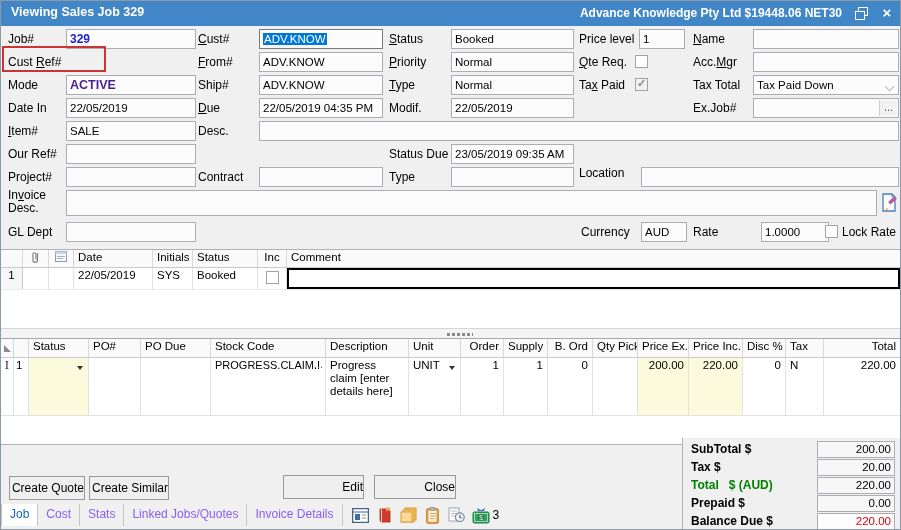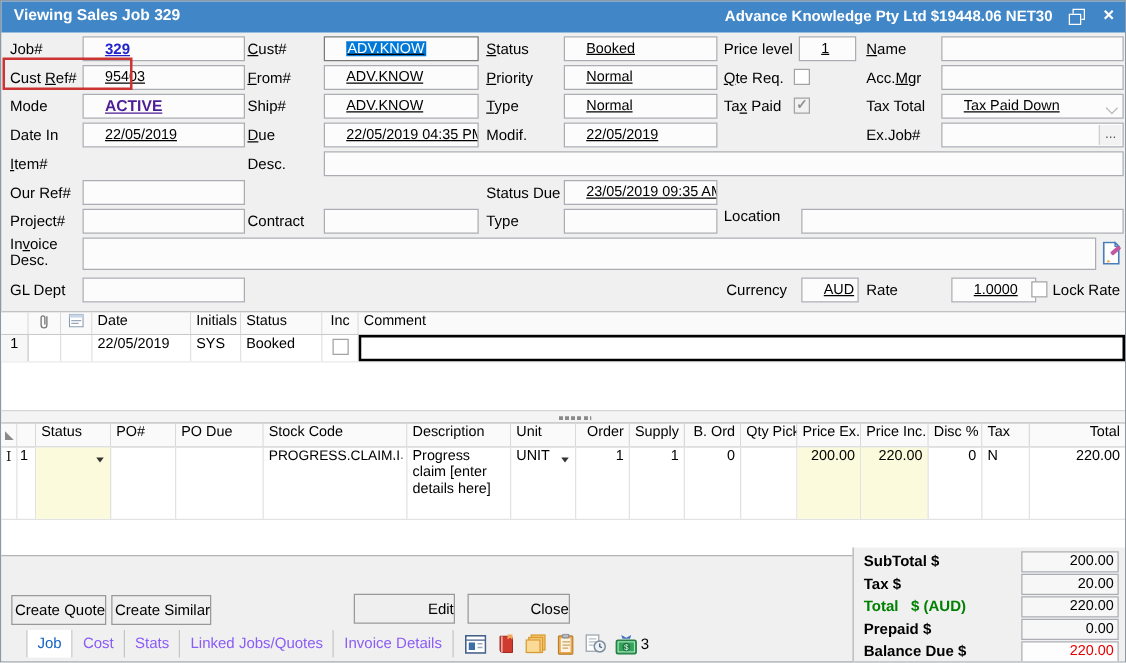--- a/index.html
+++ b/index.html
@@ -10,21 +10,21 @@
   .titlebar .tr{position:absolute;right:58px;top:5px;font-size:12px;font-weight:bold;}
   .winbtn{position:absolute;top:4px;width:18px;height:16px;color:#fff;text-align:center;cursor:default;}
   .restore{right:30px;}
   .restore .sq{position:absolute;border:1.5px solid #fff;width:8px;height:7px;}
   .restore .sq.b{left:3px;top:6px;background:#4187c7;}
   .restore .sq.f{left:6px;top:2px;}
   .close-x{right:4px;font-size:15px;line-height:16px;font-weight:bold;}
   
   .lbl{position:absolute;font-size:12px;line-height:20px;color:#000;white-space:nowrap;}
   .u{text-decoration:underline;}
-  .fld{position:absolute;height:20px;border:1px solid #abadb3;background:#fcfcfc;box-sizing:border-box;font-size:11.5px;line-height:18px;padding:0 17px;white-space:nowrap;overflow:hidden;color:#000;text-decoration:underline;}
+  .fld{position:absolute;height:20px;border:1px solid #abadb3;background:#fcfcfc;box-sizing:border-box;font-size:11.5px;line-height:18px;padding:0 3px;white-space:nowrap;overflow:hidden;color:#000;}
   .blue-bold{color:#2222cc;font-weight:bold;font-size:12px;}
   .green-bold{color:#4c1d95;font-weight:bold;font-size:12.5px;}
   .sel{background:#0078d7;color:#fff;padding:0 1px;}
   .cb{position:absolute;width:13px;height:13px;border:1px solid #a3a3a3;background:#fff;box-sizing:border-box;}
   .cb.checked{background:#f1f1f1;}
   .cb.checked::after{content:"\2713";position:absolute;left:1px;top:-2px;color:#8f8f8f;font-size:11px;font-weight:bold;}
   .chev{position:absolute;right:5px;top:7px;width:6px;height:6px;border-right:1.5px solid #b9b9b9;border-bottom:1.5px solid #b9b9b9;transform:rotate(45deg);transform-origin:center;}
   .dots-btn{position:absolute;right:1px;top:1px;bottom:1px;width:17px;background:#f2f2f2;border-left:1px solid #cfcfcf;color:#555;font-size:11px;line-height:14px;text-align:center;}
   .annot{position:absolute;left:1px;top:45px;width:104px;height:26px;border:2px solid #cc3333;box-sizing:border-box;pointer-events:none;}
   
@@ -36,21 +36,21 @@
   .c{text-align:center;}
   .yellow{background:#fcfadc;}
   .dda::after{content:"";position:absolute;right:5px;top:8px;border-left:3.5px solid transparent;border-right:3.5px solid transparent;border-top:4px solid #333;}
   .splitter{position:absolute;left:0;top:327px;width:901px;height:11px;background:#f4f4f4;border-top:1px solid #d5d5d5;border-bottom:1px solid #a8a8a8;box-sizing:border-box;}
   .splitter .dots{position:absolute;left:446px;top:4px;width:26px;height:3px;background:repeating-linear-gradient(90deg,#8a8a8a 0 3px,transparent 3px 5px);}
   .corner-tri{position:absolute;left:3px;top:6px;width:0;height:0;border-bottom:7px solid #8a8a8a;border-right:7px solid transparent;}
   .serifI{font-family:"DejaVu Serif",serif;font-size:11px;color:#222;}
   
   .bottom{position:absolute;left:0;top:443px;width:901px;height:87px;background:#f0f0f0;border-top:1px solid #b3b3b3;box-sizing:border-box;}
   .btn{position:absolute;height:24px;border:1px solid #999;background:#efefef;font-size:12px;text-align:right;line-height:22px;box-sizing:border-box;color:#000;}
-  .tabbar{position:absolute;left:0;top:503px;width:680px;height:27px;display:flex;align-items:flex-start;padding-left:20px;}
+  .tabbar{position:absolute;left:0;top:503px;width:680px;height:27px;display:flex;align-items:flex-start;}
   .tab{height:22px;line-height:21px;font-size:12px;padding:0 8px;border-right:1px solid #c6c6c6;color:#8b5cf6;box-sizing:border-box;}
   .tab.active{background:#fff;color:#1464c0;border-left:1px solid #c6c6c6;}
   .ticon{width:24px;height:22px;display:flex;align-items:center;justify-content:center;}
   .badge{font-size:12px;line-height:22px;color:#000;}
   .totals{position:absolute;left:681px;top:437px;width:220px;height:93px;background:#f0f0f0;border-left:1px solid #b3b3b3;box-sizing:border-box;}
   .totals .tlb{position:absolute;left:8px;font-size:12px;font-weight:bold;line-height:17px;white-space:pre;}
   .totals .tfd{position:absolute;left:134px;width:78px;height:17px;border:1px solid #abadb3;background:#f7f7f7;box-sizing:border-box;font-size:11.5px;line-height:15px;text-align:right;padding:0 3px;}
   .greenlbl{color:#008000;}
   .redval{color:#e60000;}
 </style>
@@ -100,23 +100,23 @@
   <span class="lbl" style="left:580px;top:221px"><span>Currency</span></span>
 
   <span class="lbl" style="left:692px;top:28px"><span class="u">N</span><span>ame</span></span>
   <span class="lbl" style="left:692px;top:51px"><span>Acc.</span><span class="u">M</span><span>gr</span></span>
   <span class="lbl" style="left:692px;top:74px"><span>Tax Total</span></span>
   <span class="lbl" style="left:692px;top:97px"><span>Ex.Job#</span></span>
   <span class="lbl" style="left:692px;top:221px"><span>Rate</span></span>
   <span class="lbl" style="left:841px;top:221px"><span>Lock Rate</span></span>
 
   <div class="fld blue-bold" style="left:65px;top:28px;width:130px">329</div>
-  <div class="fld" style="left:65px;top:51px;width:130px">95403</div>
   <div class="fld green-bold" style="left:65px;top:74px;width:130px">ACTIVE</div>
   <div class="fld" style="left:65px;top:97px;width:130px">22/05/2019</div>
+  <div class="fld" style="left:65px;top:120px;width:130px">SALE</div>
   <div class="fld" style="left:65px;top:143px;width:130px"></div>
   <div class="fld" style="left:65px;top:166px;width:130px"></div>
   <div class="fld" style="left:65px;top:189px;width:811px;height:26px"></div>
   <div class="fld" style="left:65px;top:221px;width:130px"></div>
 
   <span style="position:absolute;left:879px;top:192px">
     <svg width="18" height="20" viewBox="0 0 18 20">
       <path d="M3 1 h9 l3 3 v14 h-12 z" fill="#fff" stroke="#4a7ebb" stroke-width="1.3"></path>
       <path d="M12 1 l3 3 h-3 z" fill="#cfe0f2" stroke="#4a7ebb" stroke-width="1"></path>
       <rect x="8" y="9" width="9" height="3.4" rx="1" transform="rotate(-40 8 9)" fill="#c05aa0"></rect>

